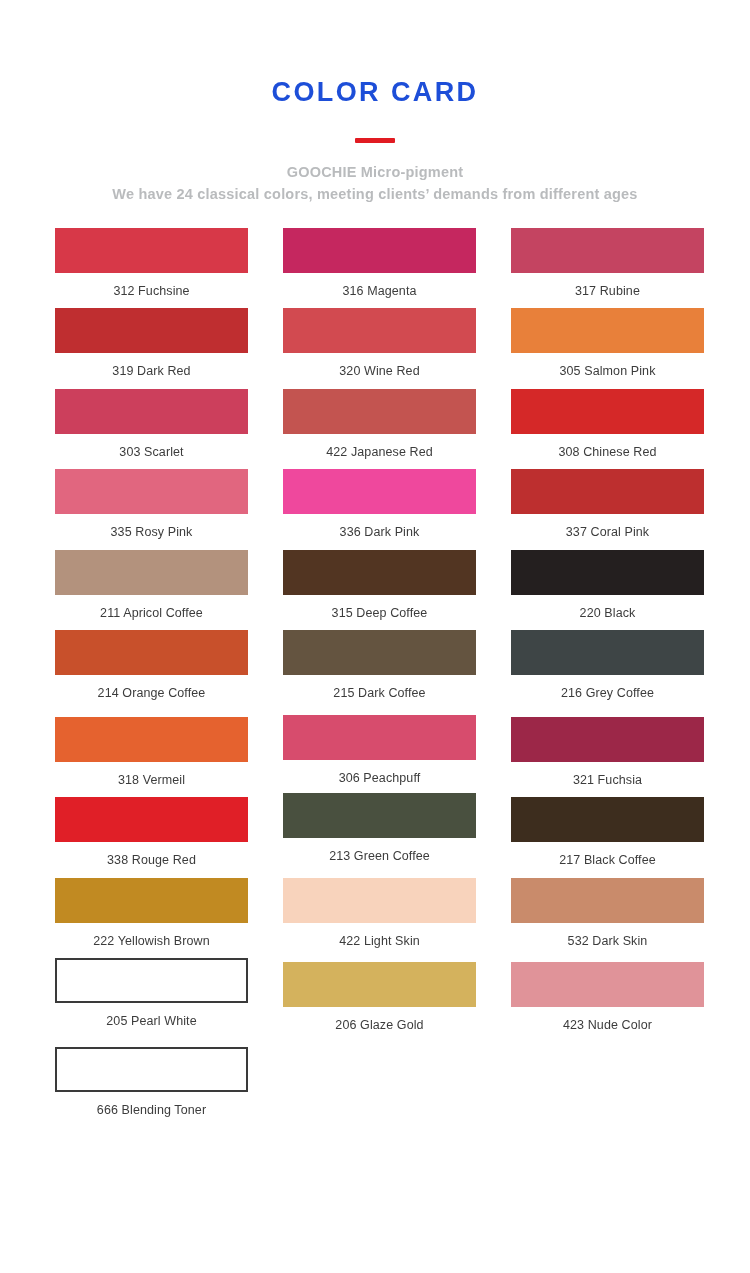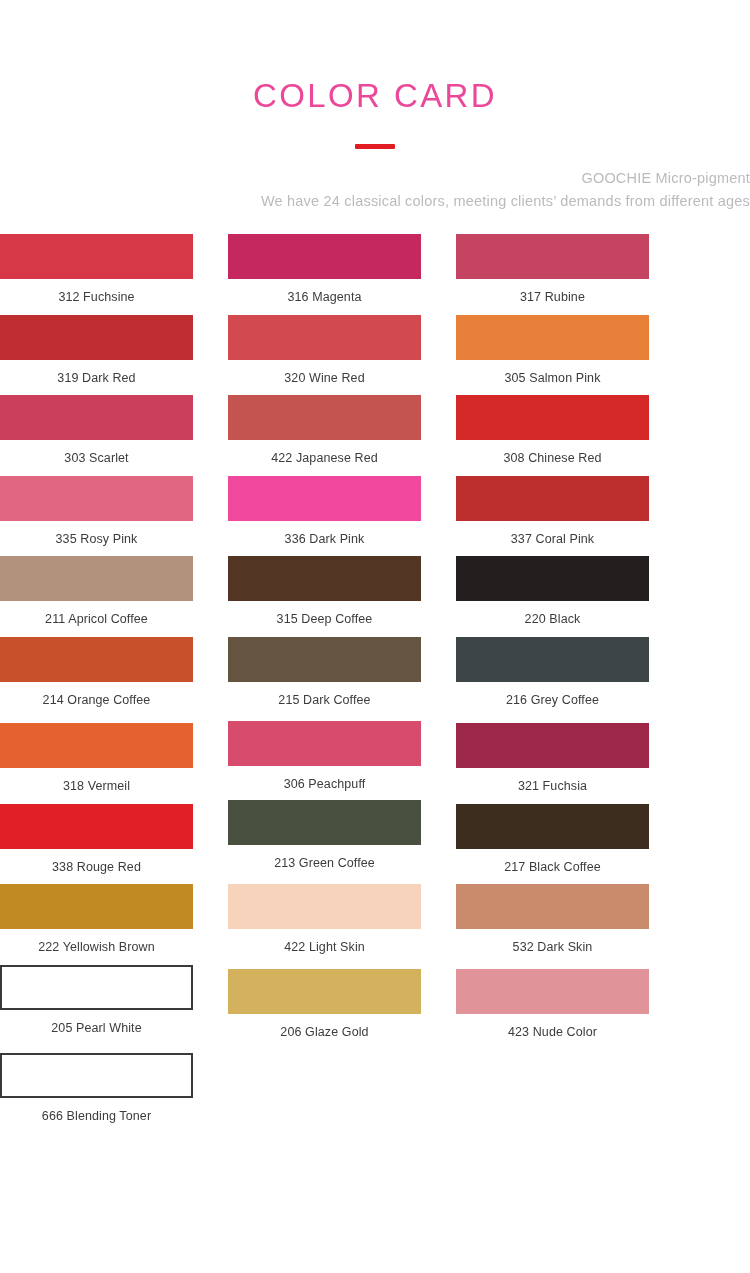--- a/index.html
+++ b/index.html
@@ -19,57 +19,57 @@
     overflow: hidden;
   }
 
   
   .header {
     padding-top: 78px;
     text-align: center;
   }
 
   .page-title {
-    font-size: 33px;
-    font-weight: normal;
+    font-size: 27px;
+    font-weight: bold;
     letter-spacing: 2.4px;
-    color: #ec4899;
+    color: #1d4ed8;
     line-height: 1.1;
   }
 
   .title-divider {
     width: 40px;
     height: 5px;
     background: #e11b22;
     margin: 30px auto 0 auto;
     border-radius: 1px;
   }
 
   .subtitle-block {
     margin-top: 18px;
     color: #b9bbbd;
     font-size: 14.5px;
     line-height: 1.55;
     letter-spacing: 0.2px;
-    font-weight: 400;
-    text-align: right;
+    font-weight: 700;
   }
   .subtitle-line { display: block; }
 
   
   .grid {
     position: relative;
     margin: 0 auto;
     width: 750px;
     padding-top: 22px;
   }
 
   .grid-row {
     display: flex;
     justify-content: flex-start;
+    padding-left: 55px;
     padding-right: 55px;
   }
 
   .cell {
     width: 193px;
     margin-right: 35px;
     display: flex;
     flex-direction: column;
     align-items: center;
   }

